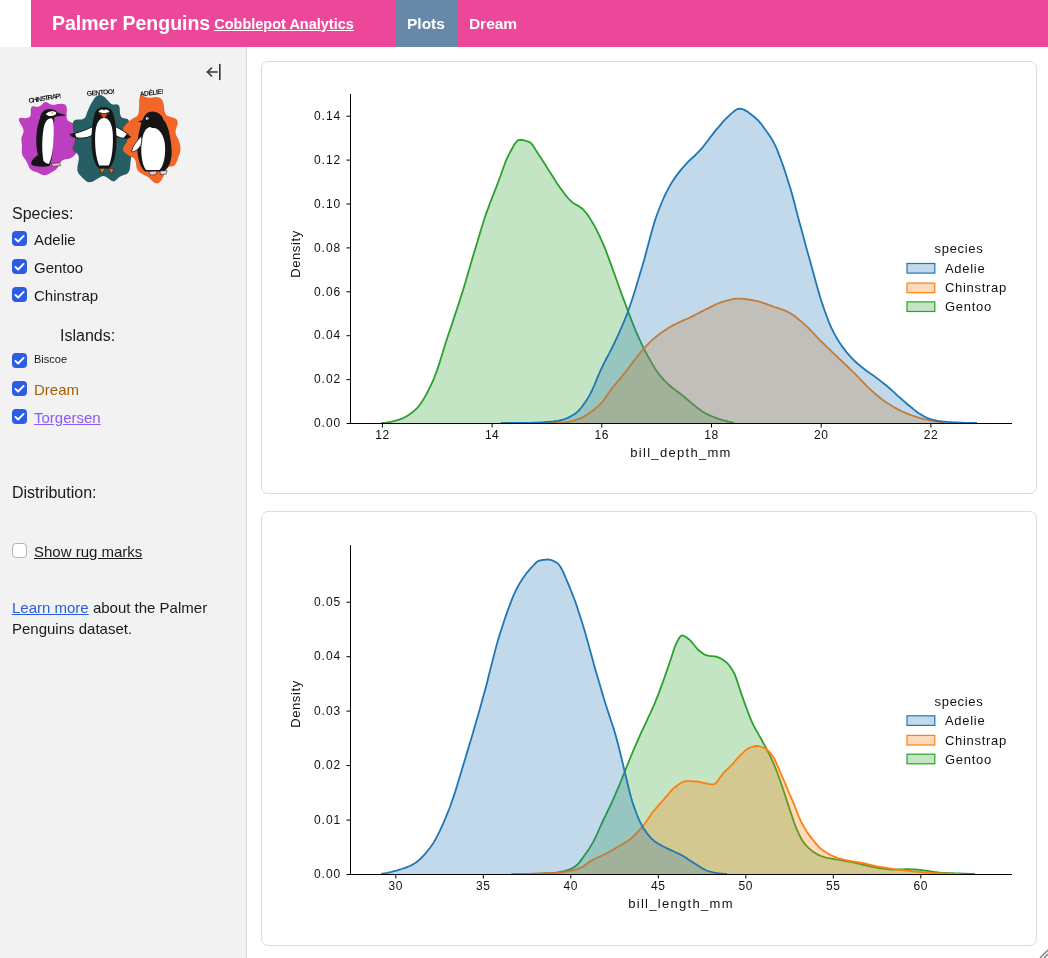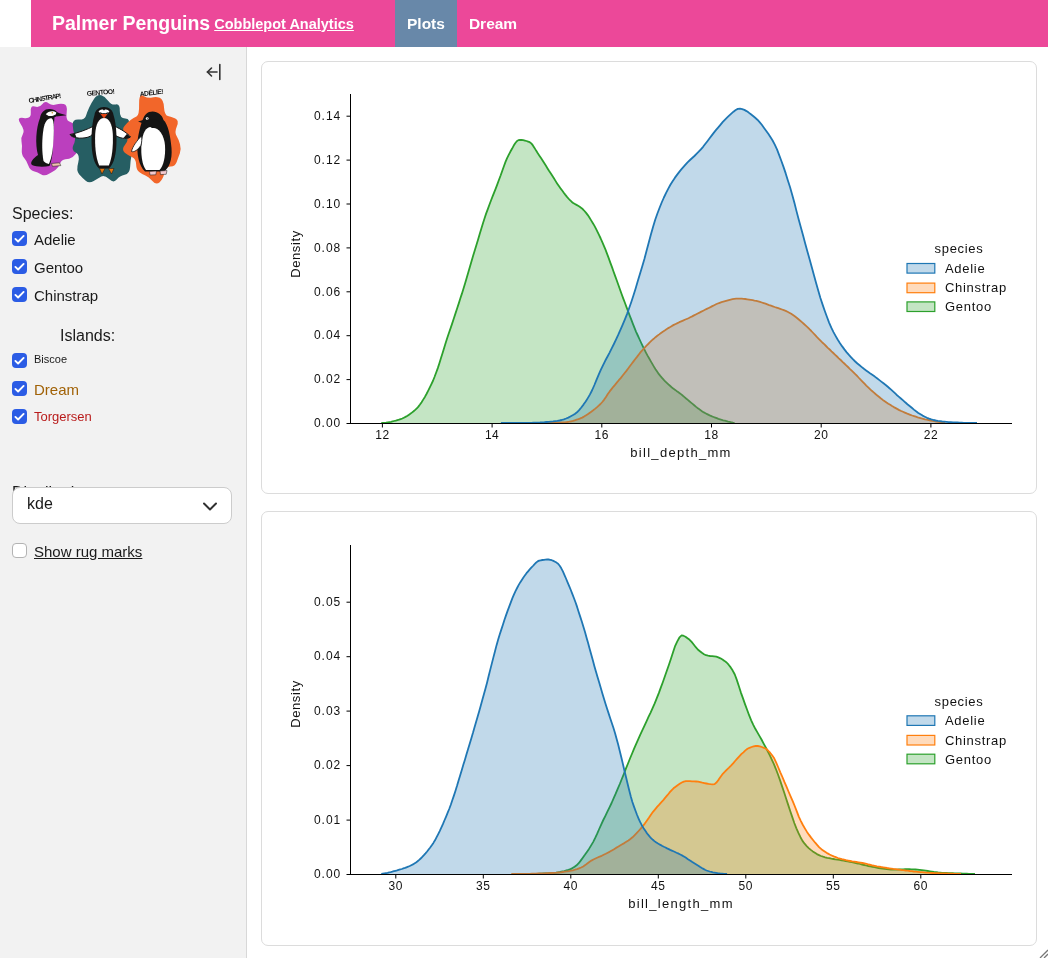--- a/index.html
+++ b/index.html
@@ -97,30 +97,25 @@
         <path d="M3.6,8.4 L6.5,11.2 L12.4,5.2" fill="none" stroke="#fff" stroke-width="2" stroke-linecap="round" stroke-linejoin="round"></path>
       </svg></div>
     <div style="position:absolute;left:34px;top:306px;font-size:11px;color:#1a1a1a;">Biscoe</div>
     <div style="position:absolute;left:12px;top:334px;width:15px;height:15px;border-radius:4px;background:#2b5ce5;"><svg width="15" height="15" viewBox="0 0 16 16">
         <path d="M3.6,8.4 L6.5,11.2 L12.4,5.2" fill="none" stroke="#fff" stroke-width="2" stroke-linecap="round" stroke-linejoin="round"></path>
       </svg></div>
     <div style="position:absolute;left:34px;top:334px;font-size:15px;color:#a16207;">Dream</div>
     <div style="position:absolute;left:12px;top:362px;width:15px;height:15px;border-radius:4px;background:#2b5ce5;"><svg width="15" height="15" viewBox="0 0 16 16">
         <path d="M3.6,8.4 L6.5,11.2 L12.4,5.2" fill="none" stroke="#fff" stroke-width="2" stroke-linecap="round" stroke-linejoin="round"></path>
       </svg></div>
-    <div style="position:absolute;left:34px;top:362px;font-size:13px;color:#b91c1c;">Torgersen</div>
+    <div style="position:absolute;left:34px;top:362px;font-size:15px;color:#8b5cf6;text-decoration:underline;">Torgersen</div>
     <div style="position:absolute;left:12px;top:437px;font-size:16px;color:#1a1a1a;">Distribution:</div>
-    <div style="position:absolute;left:12px;top:440px;width:220px;height:37px;background:#fff;border:1px solid #ccc;border-radius:8px;box-sizing:border-box;">
-      <div style="position:absolute;left:14px;top:7px;font-size:16px;color:#1a1a1a;">kde</div>
-      <svg width="14" height="9" viewBox="0 0 14 9" style="position:absolute;right:14px;top:14px;">
-        <path d="M1,1.5 L7,7.5 L13,1.5" fill="none" stroke="#303030" stroke-width="2" stroke-linecap="round" stroke-linejoin="round"></path>
-      </svg>
-    </div>
     <div style="position:absolute;left:12px;top:496px;width:15px;height:15px;border-radius:4px;background:#fff;border:1px solid #b3b3b3;"></div>
     <div style="position:absolute;left:34px;top:496px;font-size:15px;color:#1a1a1a;text-decoration:underline;">Show rug marks</div>
+    <div style="position:absolute;left:12px;top:550px;width:210px;font-size:15px;line-height:21px;color:#1a1a1a;"><a style="color:#2b5ce5;text-decoration:underline;">Learn more</a> about the Palmer Penguins dataset.</div>
   </div>
 <div class="card" style="left:261px;top:61px;width:776px;height:433px;">
     <svg width="776" height="434" viewBox="0 0 776 434" xmlns="http://www.w3.org/2000/svg" style="position:absolute;left:0;top:0">
       <path d="M119.3,361.0 L120.9,361.0 L122.5,360.8 L124.1,360.7 L125.8,360.4 L127.4,360.1 L129.0,359.8 L130.6,359.4 L132.2,359.0 L133.8,358.6 L135.4,358.1 L137.0,357.7 L138.7,357.1 L140.3,356.5 L141.9,355.7 L143.5,354.9 L145.1,354.0 L146.7,352.9 L148.3,351.8 L149.9,350.6 L151.6,349.3 L153.2,347.9 L154.8,346.4 L156.4,344.6 L158.0,342.5 L159.6,340.2 L161.2,337.6 L162.9,334.9 L164.5,332.0 L166.1,328.9 L167.7,325.7 L169.3,322.4 L170.9,319.0 L172.5,315.0 L174.1,310.7 L175.8,306.1 L177.4,301.2 L179.0,296.1 L180.6,290.9 L182.2,285.7 L183.8,280.6 L185.4,275.6 L187.0,270.7 L188.7,265.9 L190.3,261.1 L191.9,256.3 L193.5,251.4 L195.1,246.5 L196.7,241.6 L198.3,236.5 L200.0,231.4 L201.6,226.2 L203.2,220.9 L204.8,215.4 L206.4,209.9 L208.0,204.4 L209.6,198.9 L211.2,193.4 L212.9,188.0 L214.5,182.7 L216.1,177.4 L217.7,172.0 L219.3,166.7 L220.9,161.5 L222.5,156.5 L224.1,151.6 L225.8,147.1 L227.4,142.7 L229.0,138.5 L230.6,134.4 L232.2,130.3 L233.8,126.3 L235.4,122.1 L237.0,117.8 L238.7,113.3 L240.3,108.7 L241.9,104.2 L243.5,99.9 L245.1,96.1 L246.7,92.9 L248.3,89.8 L250.0,86.8 L251.6,83.8 L253.2,81.3 L254.8,79.3 L256.4,78.1 L258.0,77.9 L259.6,78.0 L261.2,78.2 L262.9,78.6 L264.5,79.0 L266.1,79.6 L267.7,80.2 L269.3,81.4 L270.9,83.4 L272.5,85.9 L274.1,88.6 L275.8,91.3 L277.4,93.7 L279.0,96.1 L280.6,98.6 L282.2,101.1 L283.8,103.6 L285.4,106.2 L287.0,108.7 L288.7,111.2 L290.3,113.7 L291.9,116.3 L293.5,118.9 L295.1,121.4 L296.7,123.8 L298.3,126.1 L300.0,128.3 L301.6,130.5 L303.2,132.6 L304.8,134.6 L306.4,136.5 L308.0,138.2 L309.6,139.7 L311.2,141.0 L312.9,142.0 L314.5,142.9 L316.1,143.8 L317.7,144.8 L319.3,145.9 L320.9,147.3 L322.5,149.0 L324.1,150.9 L325.8,153.1 L327.4,155.5 L329.0,158.1 L330.6,160.7 L332.2,163.4 L333.8,166.4 L335.4,169.6 L337.0,172.9 L338.7,176.5 L340.3,180.1 L341.9,183.9 L343.5,187.7 L345.1,191.8 L346.7,196.1 L348.3,200.6 L350.0,205.1 L351.6,209.7 L353.2,214.1 L354.8,218.5 L356.4,223.0 L358.0,227.5 L359.6,232.0 L361.2,236.4 L362.9,240.8 L364.5,245.1 L366.1,249.3 L367.7,253.6 L369.3,257.7 L370.9,261.9 L372.5,265.9 L374.1,269.8 L375.8,273.5 L377.4,277.0 L379.0,280.5 L380.6,283.9 L382.2,287.2 L383.8,290.3 L385.4,293.4 L387.1,296.3 L388.7,299.1 L390.3,301.9 L391.9,304.6 L393.5,307.2 L395.1,309.6 L396.7,311.9 L398.3,313.9 L400.0,315.8 L401.6,317.6 L403.2,319.3 L404.8,320.8 L406.4,322.4 L408.0,323.8 L409.6,325.2 L411.2,326.5 L412.9,327.7 L414.5,328.9 L416.1,330.0 L417.7,331.2 L419.3,332.4 L420.9,333.8 L422.5,335.1 L424.1,336.5 L425.8,337.9 L427.4,339.3 L429.0,340.6 L430.6,341.9 L432.2,343.2 L433.8,344.6 L435.4,345.9 L437.1,347.1 L438.7,348.3 L440.3,349.4 L441.9,350.4 L443.5,351.3 L445.1,352.1 L446.7,352.9 L448.3,353.7 L450.0,354.4 L451.6,355.0 L453.2,355.6 L454.8,356.2 L456.4,356.8 L458.0,357.3 L459.6,357.8 L461.2,358.3 L462.9,358.7 L464.5,359.1 L466.1,359.6 L467.7,359.9 L469.3,360.3 L470.9,360.7 L472.5,361.0 L472.5,361.0 L119.3,361.0 Z" fill="#2ca02c" fill-opacity="0.28" stroke="none"></path>
       <path d="M119.3,361.0 L120.9,361.0 L122.5,360.8 L124.1,360.7 L125.8,360.4 L127.4,360.1 L129.0,359.8 L130.6,359.4 L132.2,359.0 L133.8,358.6 L135.4,358.1 L137.0,357.7 L138.7,357.1 L140.3,356.5 L141.9,355.7 L143.5,354.9 L145.1,354.0 L146.7,352.9 L148.3,351.8 L149.9,350.6 L151.6,349.3 L153.2,347.9 L154.8,346.4 L156.4,344.6 L158.0,342.5 L159.6,340.2 L161.2,337.6 L162.9,334.9 L164.5,332.0 L166.1,328.9 L167.7,325.7 L169.3,322.4 L170.9,319.0 L172.5,315.0 L174.1,310.7 L175.8,306.1 L177.4,301.2 L179.0,296.1 L180.6,290.9 L182.2,285.7 L183.8,280.6 L185.4,275.6 L187.0,270.7 L188.7,265.9 L190.3,261.1 L191.9,256.3 L193.5,251.4 L195.1,246.5 L196.7,241.6 L198.3,236.5 L200.0,231.4 L201.6,226.2 L203.2,220.9 L204.8,215.4 L206.4,209.9 L208.0,204.4 L209.6,198.9 L211.2,193.4 L212.9,188.0 L214.5,182.7 L216.1,177.4 L217.7,172.0 L219.3,166.7 L220.9,161.5 L222.5,156.5 L224.1,151.6 L225.8,147.1 L227.4,142.7 L229.0,138.5 L230.6,134.4 L232.2,130.3 L233.8,126.3 L235.4,122.1 L237.0,117.8 L238.7,113.3 L240.3,108.7 L241.9,104.2 L243.5,99.9 L245.1,96.1 L246.7,92.9 L248.3,89.8 L250.0,86.8 L251.6,83.8 L253.2,81.3 L254.8,79.3 L256.4,78.1 L258.0,77.9 L259.6,78.0 L261.2,78.2 L262.9,78.6 L264.5,79.0 L266.1,79.6 L267.7,80.2 L269.3,81.4 L270.9,83.4 L272.5,85.9 L274.1,88.6 L275.8,91.3 L277.4,93.7 L279.0,96.1 L280.6,98.6 L282.2,101.1 L283.8,103.6 L285.4,106.2 L287.0,108.7 L288.7,111.2 L290.3,113.7 L291.9,116.3 L293.5,118.9 L295.1,121.4 L296.7,123.8 L298.3,126.1 L300.0,128.3 L301.6,130.5 L303.2,132.6 L304.8,134.6 L306.4,136.5 L308.0,138.2 L309.6,139.7 L311.2,141.0 L312.9,142.0 L314.5,142.9 L316.1,143.8 L317.7,144.8 L319.3,145.9 L320.9,147.3 L322.5,149.0 L324.1,150.9 L325.8,153.1 L327.4,155.5 L329.0,158.1 L330.6,160.7 L332.2,163.4 L333.8,166.4 L335.4,169.6 L337.0,172.9 L338.7,176.5 L340.3,180.1 L341.9,183.9 L343.5,187.7 L345.1,191.8 L346.7,196.1 L348.3,200.6 L350.0,205.1 L351.6,209.7 L353.2,214.1 L354.8,218.5 L356.4,223.0 L358.0,227.5 L359.6,232.0 L361.2,236.4 L362.9,240.8 L364.5,245.1 L366.1,249.3 L367.7,253.6 L369.3,257.7 L370.9,261.9 L372.5,265.9 L374.1,269.8 L375.8,273.5 L377.4,277.0 L379.0,280.5 L380.6,283.9 L382.2,287.2 L383.8,290.3 L385.4,293.4 L387.1,296.3 L388.7,299.1 L390.3,301.9 L391.9,304.6 L393.5,307.2 L395.1,309.6 L396.7,311.9 L398.3,313.9 L400.0,315.8 L401.6,317.6 L403.2,319.3 L404.8,320.8 L406.4,322.4 L408.0,323.8 L409.6,325.2 L411.2,326.5 L412.9,327.7 L414.5,328.9 L416.1,330.0 L417.7,331.2 L419.3,332.4 L420.9,333.8 L422.5,335.1 L424.1,336.5 L425.8,337.9 L427.4,339.3 L429.0,340.6 L430.6,341.9 L432.2,343.2 L433.8,344.6 L435.4,345.9 L437.1,347.1 L438.7,348.3 L440.3,349.4 L441.9,350.4 L443.5,351.3 L445.1,352.1 L446.7,352.9 L448.3,353.7 L450.0,354.4 L451.6,355.0 L453.2,355.6 L454.8,356.2 L456.4,356.8 L458.0,357.3 L459.6,357.8 L461.2,358.3 L462.9,358.7 L464.5,359.1 L466.1,359.6 L467.7,359.9 L469.3,360.3 L470.9,360.7 L472.5,361.0" fill="none" stroke="#2ca02c" stroke-width="1.8" stroke-linejoin="round"></path>
       <path d="M281.7,361.0 L283.5,361.0 L285.3,361.0 L287.2,360.9 L289.0,360.9 L290.8,360.8 L292.7,360.8 L294.5,360.7 L296.3,360.6 L298.2,360.5 L300.0,360.4 L301.8,360.3 L303.7,360.2 L305.5,360.0 L307.3,359.7 L309.2,359.3 L311.0,358.9 L312.8,358.3 L314.7,357.7 L316.5,357.1 L318.3,356.4 L320.2,355.6 L322.0,354.6 L323.8,353.5 L325.7,352.3 L327.5,351.0 L329.3,349.7 L331.2,348.3 L333.0,346.9 L334.8,345.4 L336.7,343.7 L338.5,342.0 L340.3,340.0 L342.2,337.6 L344.0,334.9 L345.8,332.1 L347.7,329.4 L349.5,327.1 L351.3,324.8 L353.2,322.6 L355.0,320.4 L356.8,318.2 L358.7,316.1 L360.5,313.8 L362.3,311.5 L364.2,309.1 L366.0,306.7 L367.8,304.2 L369.7,301.8 L371.5,299.4 L373.3,297.0 L375.2,294.6 L377.0,292.2 L378.8,289.9 L380.7,287.8 L382.5,285.8 L384.3,283.8 L386.2,282.0 L388.0,280.2 L389.8,278.4 L391.7,276.8 L393.5,275.2 L395.3,273.8 L397.2,272.4 L399.0,271.0 L400.8,269.7 L402.7,268.5 L404.5,267.3 L406.3,266.1 L408.2,265.0 L410.0,263.9 L411.8,262.9 L413.7,262.0 L415.5,261.1 L417.3,260.2 L419.2,259.4 L421.0,258.6 L422.8,257.8 L424.7,257.0 L426.5,256.2 L428.3,255.3 L430.2,254.4 L432.0,253.4 L433.8,252.5 L435.7,251.5 L437.5,250.6 L439.3,249.6 L441.2,248.7 L443.0,247.8 L444.8,246.9 L446.7,246.0 L448.5,245.1 L450.3,244.1 L452.2,243.2 L454.0,242.3 L455.8,241.5 L457.7,240.8 L459.5,240.1 L461.3,239.6 L463.2,239.1 L465.0,238.6 L466.8,238.1 L468.7,237.6 L470.5,237.2 L472.3,236.9 L474.2,236.7 L476.0,236.6 L477.8,236.6 L479.7,236.6 L481.5,236.8 L483.3,237.0 L485.2,237.3 L487.0,237.6 L488.8,237.9 L490.7,238.2 L492.5,238.6 L494.3,238.9 L496.2,239.4 L498.0,239.9 L499.8,240.5 L501.7,241.1 L503.5,241.7 L505.3,242.4 L507.2,243.1 L509.0,243.7 L510.8,244.3 L512.7,245.0 L514.5,245.6 L516.3,246.2 L518.2,246.8 L520.0,247.5 L521.8,248.2 L523.7,248.9 L525.5,249.8 L527.3,250.7 L529.2,251.8 L531.0,253.0 L532.8,254.3 L534.7,255.8 L536.5,257.3 L538.3,258.8 L540.2,260.4 L542.0,262.0 L543.8,263.6 L545.7,265.3 L547.5,267.2 L549.3,269.0 L551.2,271.0 L553.0,272.9 L554.8,274.9 L556.7,276.8 L558.5,278.6 L560.3,280.5 L562.2,282.2 L564.0,284.0 L565.8,285.8 L567.7,287.5 L569.5,289.3 L571.3,291.0 L573.2,292.8 L575.0,294.5 L576.8,296.3 L578.7,298.0 L580.5,299.8 L582.3,301.5 L584.2,303.3 L586.0,305.0 L587.8,306.8 L589.7,308.6 L591.5,310.3 L593.3,312.2 L595.2,314.0 L597.0,316.0 L598.8,317.9 L600.7,319.8 L602.5,321.7 L604.3,323.6 L606.2,325.4 L608.0,327.1 L609.8,328.8 L611.7,330.4 L613.5,332.0 L615.3,333.5 L617.2,335.0 L619.0,336.5 L620.8,337.9 L622.7,339.2 L624.5,340.5 L626.3,341.7 L628.2,342.8 L630.0,344.0 L631.8,345.1 L633.7,346.1 L635.5,347.1 L637.3,348.1 L639.2,349.0 L641.0,349.8 L642.8,350.6 L644.7,351.4 L646.5,352.1 L648.3,352.8 L650.2,353.5 L652.0,354.1 L653.8,354.7 L655.7,355.3 L657.5,355.8 L659.3,356.3 L661.2,356.8 L663.0,357.3 L664.8,357.7 L666.7,358.1 L668.5,358.5 L670.3,358.9 L672.2,359.2 L674.0,359.6 L675.8,359.9 L677.7,360.2 L679.5,360.5 L681.3,360.8 L683.2,361.0 L683.2,361.0 L281.7,361.0 Z" fill="#ff7f0e" fill-opacity="0.28" stroke="none"></path>
       <path d="M281.7,361.0 L283.5,361.0 L285.3,361.0 L287.2,360.9 L289.0,360.9 L290.8,360.8 L292.7,360.8 L294.5,360.7 L296.3,360.6 L298.2,360.5 L300.0,360.4 L301.8,360.3 L303.7,360.2 L305.5,360.0 L307.3,359.7 L309.2,359.3 L311.0,358.9 L312.8,358.3 L314.7,357.7 L316.5,357.1 L318.3,356.4 L320.2,355.6 L322.0,354.6 L323.8,353.5 L325.7,352.3 L327.5,351.0 L329.3,349.7 L331.2,348.3 L333.0,346.9 L334.8,345.4 L336.7,343.7 L338.5,342.0 L340.3,340.0 L342.2,337.6 L344.0,334.9 L345.8,332.1 L347.7,329.4 L349.5,327.1 L351.3,324.8 L353.2,322.6 L355.0,320.4 L356.8,318.2 L358.7,316.1 L360.5,313.8 L362.3,311.5 L364.2,309.1 L366.0,306.7 L367.8,304.2 L369.7,301.8 L371.5,299.4 L373.3,297.0 L375.2,294.6 L377.0,292.2 L378.8,289.9 L380.7,287.8 L382.5,285.8 L384.3,283.8 L386.2,282.0 L388.0,280.2 L389.8,278.4 L391.7,276.8 L393.5,275.2 L395.3,273.8 L397.2,272.4 L399.0,271.0 L400.8,269.7 L402.7,268.5 L404.5,267.3 L406.3,266.1 L408.2,265.0 L410.0,263.9 L411.8,262.9 L413.7,262.0 L415.5,261.1 L417.3,260.2 L419.2,259.4 L421.0,258.6 L422.8,257.8 L424.7,257.0 L426.5,256.2 L428.3,255.3 L430.2,254.4 L432.0,253.4 L433.8,252.5 L435.7,251.5 L437.5,250.6 L439.3,249.6 L441.2,248.7 L443.0,247.8 L444.8,246.9 L446.7,246.0 L448.5,245.1 L450.3,244.1 L452.2,243.2 L454.0,242.3 L455.8,241.5 L457.7,240.8 L459.5,240.1 L461.3,239.6 L463.2,239.1 L465.0,238.6 L466.8,238.1 L468.7,237.6 L470.5,237.2 L472.3,236.9 L474.2,236.7 L476.0,236.6 L477.8,236.6 L479.7,236.6 L481.5,236.8 L483.3,237.0 L485.2,237.3 L487.0,237.6 L488.8,237.9 L490.7,238.2 L492.5,238.6 L494.3,238.9 L496.2,239.4 L498.0,239.9 L499.8,240.5 L501.7,241.1 L503.5,241.7 L505.3,242.4 L507.2,243.1 L509.0,243.7 L510.8,244.3 L512.7,245.0 L514.5,245.6 L516.3,246.2 L518.2,246.8 L520.0,247.5 L521.8,248.2 L523.7,248.9 L525.5,249.8 L527.3,250.7 L529.2,251.8 L531.0,253.0 L532.8,254.3 L534.7,255.8 L536.5,257.3 L538.3,258.8 L540.2,260.4 L542.0,262.0 L543.8,263.6 L545.7,265.3 L547.5,267.2 L549.3,269.0 L551.2,271.0 L553.0,272.9 L554.8,274.9 L556.7,276.8 L558.5,278.6 L560.3,280.5 L562.2,282.2 L564.0,284.0 L565.8,285.8 L567.7,287.5 L569.5,289.3 L571.3,291.0 L573.2,292.8 L575.0,294.5 L576.8,296.3 L578.7,298.0 L580.5,299.8 L582.3,301.5 L584.2,303.3 L586.0,305.0 L587.8,306.8 L589.7,308.6 L591.5,310.3 L593.3,312.2 L595.2,314.0 L597.0,316.0 L598.8,317.9 L600.7,319.8 L602.5,321.7 L604.3,323.6 L606.2,325.4 L608.0,327.1 L609.8,328.8 L611.7,330.4 L613.5,332.0 L615.3,333.5 L617.2,335.0 L619.0,336.5 L620.8,337.9 L622.7,339.2 L624.5,340.5 L626.3,341.7 L628.2,342.8 L630.0,344.0 L631.8,345.1 L633.7,346.1 L635.5,347.1 L637.3,348.1 L639.2,349.0 L641.0,349.8 L642.8,350.6 L644.7,351.4 L646.5,352.1 L648.3,352.8 L650.2,353.5 L652.0,354.1 L653.8,354.7 L655.7,355.3 L657.5,355.8 L659.3,356.3 L661.2,356.8 L663.0,357.3 L664.8,357.7 L666.7,358.1 L668.5,358.5 L670.3,358.9 L672.2,359.2 L674.0,359.6 L675.8,359.9 L677.7,360.2 L679.5,360.5 L681.3,360.8 L683.2,361.0" fill="none" stroke="#ff7f0e" stroke-width="1.8" stroke-linejoin="round"></path>
       <path d="M238.9,361.0 L241.0,361.0 L243.2,361.0 L245.4,361.0 L247.6,361.0 L249.7,361.0 L251.9,361.0 L254.1,360.9 L256.3,360.9 L258.4,360.9 L260.6,360.9 L262.8,360.9 L265.0,360.8 L267.1,360.8 L269.3,360.8 L271.5,360.7 L273.7,360.7 L275.8,360.6 L278.0,360.5 L280.2,360.3 L282.4,360.2 L284.5,360.0 L286.7,359.8 L288.9,359.6 L291.1,359.4 L293.2,359.1 L295.4,358.9 L297.6,358.5 L299.7,358.0 L301.9,357.3 L304.1,356.5 L306.3,355.6 L308.4,354.5 L310.6,353.3 L312.8,352.0 L315.0,350.3 L317.1,348.1 L319.3,345.5 L321.5,342.6 L323.7,339.5 L325.8,336.1 L328.0,332.4 L330.2,328.0 L332.4,323.0 L334.5,317.8 L336.7,312.6 L338.9,307.6 L341.1,303.1 L343.2,298.8 L345.4,294.7 L347.6,290.6 L349.7,286.4 L351.9,282.0 L354.1,277.4 L356.3,272.7 L358.4,267.9 L360.6,262.9 L362.8,257.6 L365.0,252.1 L367.1,246.3 L369.3,240.0 L371.5,233.3 L373.7,226.2 L375.8,219.0 L378.0,211.7 L380.2,204.4 L382.4,197.0 L384.5,189.0 L386.7,180.8 L388.9,172.6 L391.1,164.8 L393.2,157.7 L395.4,151.5 L397.6,145.8 L399.7,140.5 L401.9,135.5 L404.1,130.8 L406.3,126.6 L408.4,122.7 L410.6,119.2 L412.8,115.9 L415.0,112.9 L417.1,110.1 L419.3,107.4 L421.5,104.9 L423.7,102.4 L425.8,100.1 L428.0,98.0 L430.2,96.0 L432.4,94.0 L434.5,91.9 L436.7,89.7 L438.9,87.3 L441.1,84.8 L443.2,82.0 L445.4,79.2 L447.6,76.3 L449.8,73.4 L451.9,70.6 L454.1,67.9 L456.3,65.3 L458.4,62.8 L460.6,60.2 L462.8,57.8 L465.0,55.7 L467.1,53.7 L469.3,51.7 L471.5,49.7 L473.7,48.0 L475.8,46.9 L478.0,46.7 L480.2,47.1 L482.4,47.9 L484.5,49.1 L486.7,50.6 L488.9,52.3 L491.1,54.0 L493.2,55.8 L495.4,57.7 L497.6,60.1 L499.8,62.8 L501.9,65.7 L504.1,68.7 L506.3,71.7 L508.4,75.0 L510.6,78.5 L512.8,82.7 L515.0,87.4 L517.1,92.8 L519.3,98.7 L521.5,104.9 L523.7,111.4 L525.8,118.2 L528.0,125.1 L530.2,132.7 L532.4,140.8 L534.5,149.1 L536.7,157.4 L538.9,165.4 L541.1,173.4 L543.2,181.4 L545.4,189.4 L547.6,197.3 L549.8,205.2 L551.9,213.1 L554.1,221.1 L556.3,228.8 L558.4,236.0 L560.6,242.6 L562.8,249.0 L565.0,255.0 L567.1,260.6 L569.3,265.7 L571.5,270.1 L573.7,274.1 L575.8,277.8 L578.0,281.2 L580.2,284.4 L582.4,287.4 L584.5,290.1 L586.7,292.7 L588.9,295.1 L591.1,297.4 L593.2,299.5 L595.4,301.5 L597.6,303.3 L599.8,305.1 L601.9,306.8 L604.1,308.4 L606.3,310.0 L608.4,311.6 L610.6,313.1 L612.8,314.6 L615.0,316.3 L617.1,317.9 L619.3,319.6 L621.5,321.3 L623.7,323.0 L625.8,324.8 L628.0,326.7 L630.2,328.7 L632.4,330.7 L634.5,332.7 L636.7,334.6 L638.9,336.5 L641.1,338.4 L643.2,340.3 L645.4,342.2 L647.6,344.0 L649.8,345.8 L651.9,347.6 L654.1,349.3 L656.3,350.9 L658.5,352.3 L660.6,353.6 L662.8,354.7 L665.0,355.8 L667.1,356.7 L669.3,357.4 L671.5,358.0 L673.7,358.5 L675.8,358.9 L678.0,359.2 L680.2,359.5 L682.4,359.7 L684.5,359.9 L686.7,360.1 L688.9,360.2 L691.1,360.3 L693.2,360.4 L695.4,360.5 L697.6,360.6 L699.8,360.7 L701.9,360.8 L704.1,360.8 L706.3,360.9 L708.5,360.9 L710.6,361.0 L712.8,361.0 L715.0,361.0 L715.0,361.0 L238.9,361.0 Z" fill="#1f77b4" fill-opacity="0.28" stroke="none"></path>
       <path d="M238.9,361.0 L241.0,361.0 L243.2,361.0 L245.4,361.0 L247.6,361.0 L249.7,361.0 L251.9,361.0 L254.1,360.9 L256.3,360.9 L258.4,360.9 L260.6,360.9 L262.8,360.9 L265.0,360.8 L267.1,360.8 L269.3,360.8 L271.5,360.7 L273.7,360.7 L275.8,360.6 L278.0,360.5 L280.2,360.3 L282.4,360.2 L284.5,360.0 L286.7,359.8 L288.9,359.6 L291.1,359.4 L293.2,359.1 L295.4,358.9 L297.6,358.5 L299.7,358.0 L301.9,357.3 L304.1,356.5 L306.3,355.6 L308.4,354.5 L310.6,353.3 L312.8,352.0 L315.0,350.3 L317.1,348.1 L319.3,345.5 L321.5,342.6 L323.7,339.5 L325.8,336.1 L328.0,332.4 L330.2,328.0 L332.4,323.0 L334.5,317.8 L336.7,312.6 L338.9,307.6 L341.1,303.1 L343.2,298.8 L345.4,294.7 L347.6,290.6 L349.7,286.4 L351.9,282.0 L354.1,277.4 L356.3,272.7 L358.4,267.9 L360.6,262.9 L362.8,257.6 L365.0,252.1 L367.1,246.3 L369.3,240.0 L371.5,233.3 L373.7,226.2 L375.8,219.0 L378.0,211.7 L380.2,204.4 L382.4,197.0 L384.5,189.0 L386.7,180.8 L388.9,172.6 L391.1,164.8 L393.2,157.7 L395.4,151.5 L397.6,145.8 L399.7,140.5 L401.9,135.5 L404.1,130.8 L406.3,126.6 L408.4,122.7 L410.6,119.2 L412.8,115.9 L415.0,112.9 L417.1,110.1 L419.3,107.4 L421.5,104.9 L423.7,102.4 L425.8,100.1 L428.0,98.0 L430.2,96.0 L432.4,94.0 L434.5,91.9 L436.7,89.7 L438.9,87.3 L441.1,84.8 L443.2,82.0 L445.4,79.2 L447.6,76.3 L449.8,73.4 L451.9,70.6 L454.1,67.9 L456.3,65.3 L458.4,62.8 L460.6,60.2 L462.8,57.8 L465.0,55.7 L467.1,53.7 L469.3,51.7 L471.5,49.7 L473.7,48.0 L475.8,46.9 L478.0,46.7 L480.2,47.1 L482.4,47.9 L484.5,49.1 L486.7,50.6 L488.9,52.3 L491.1,54.0 L493.2,55.8 L495.4,57.7 L497.6,60.1 L499.8,62.8 L501.9,65.7 L504.1,68.7 L506.3,71.7 L508.4,75.0 L510.6,78.5 L512.8,82.7 L515.0,87.4 L517.1,92.8 L519.3,98.7 L521.5,104.9 L523.7,111.4 L525.8,118.2 L528.0,125.1 L530.2,132.7 L532.4,140.8 L534.5,149.1 L536.7,157.4 L538.9,165.4 L541.1,173.4 L543.2,181.4 L545.4,189.4 L547.6,197.3 L549.8,205.2 L551.9,213.1 L554.1,221.1 L556.3,228.8 L558.4,236.0 L560.6,242.6 L562.8,249.0 L565.0,255.0 L567.1,260.6 L569.3,265.7 L571.5,270.1 L573.7,274.1 L575.8,277.8 L578.0,281.2 L580.2,284.4 L582.4,287.4 L584.5,290.1 L586.7,292.7 L588.9,295.1 L591.1,297.4 L593.2,299.5 L595.4,301.5 L597.6,303.3 L599.8,305.1 L601.9,306.8 L604.1,308.4 L606.3,310.0 L608.4,311.6 L610.6,313.1 L612.8,314.6 L615.0,316.3 L617.1,317.9 L619.3,319.6 L621.5,321.3 L623.7,323.0 L625.8,324.8 L628.0,326.7 L630.2,328.7 L632.4,330.7 L634.5,332.7 L636.7,334.6 L638.9,336.5 L641.1,338.4 L643.2,340.3 L645.4,342.2 L647.6,344.0 L649.8,345.8 L651.9,347.6 L654.1,349.3 L656.3,350.9 L658.5,352.3 L660.6,353.6 L662.8,354.7 L665.0,355.8 L667.1,356.7 L669.3,357.4 L671.5,358.0 L673.7,358.5 L675.8,358.9 L678.0,359.2 L680.2,359.5 L682.4,359.7 L684.5,359.9 L686.7,360.1 L688.9,360.2 L691.1,360.3 L693.2,360.4 L695.4,360.5 L697.6,360.6 L699.8,360.7 L701.9,360.8 L704.1,360.8 L706.3,360.9 L708.5,360.9 L710.6,361.0 L712.8,361.0 L715.0,361.0" fill="none" stroke="#1f77b4" stroke-width="1.8" stroke-linejoin="round"></path>
       <line x1="88.5" y1="32" x2="88.5" y2="361.5" stroke="#000" stroke-width="1"></line>

